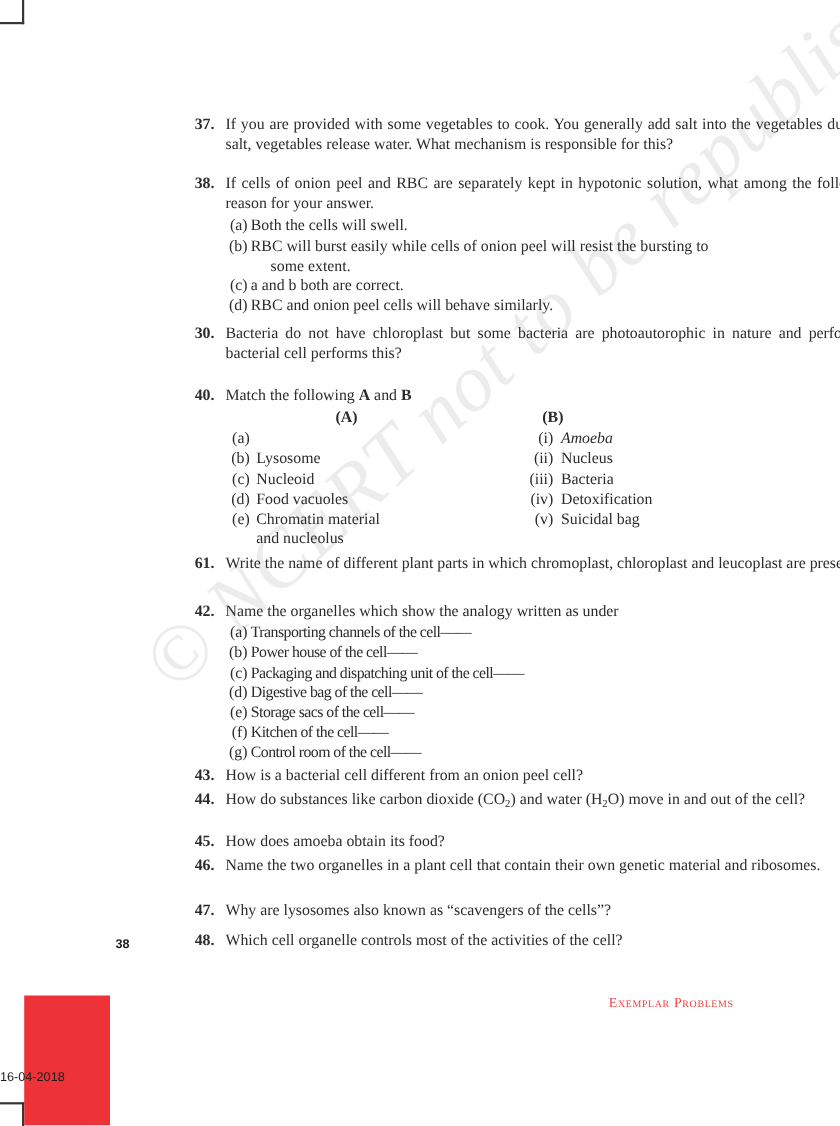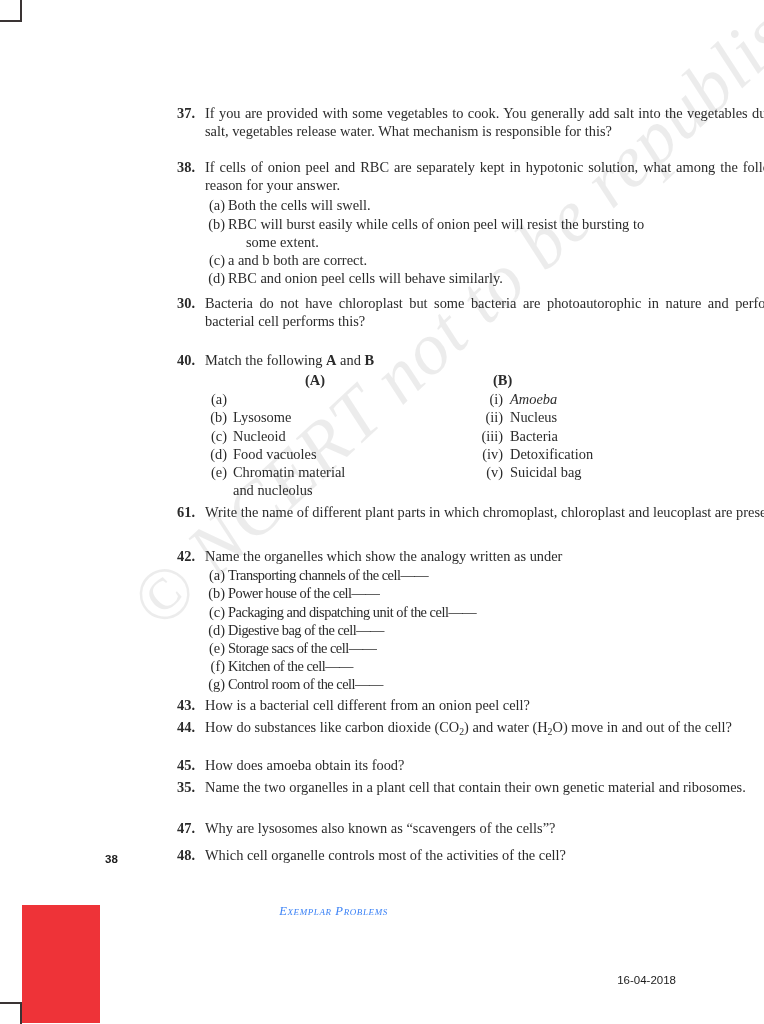--- a/index.html
+++ b/index.html
@@ -159,35 +159,34 @@
     font-weight: bold;
     font-size: 11.5px;
     color: #1c1c1c;
     z-index: 3;
   }
   #footer-book-title {
     position: absolute;
     left: 0;
     top: 904px;
     width: 667px;
-    text-align: center;
+    text-align: right;
     font-family: "Liberation Serif", serif;
-    font-style: italic;
     font-variant: small-caps;
     font-size: 12.6px;
     letter-spacing: 0.6px;
-    color: #3b82f6;
+    color: #ef4444;
     z-index: 3;
   }
   #footer-date {
     position: absolute;
     left: 0;
     top: 974px;
     width: 676px;
-    text-align: right;
+    text-align: left;
     font-family: "Liberation Sans", sans-serif;
     font-size: 11.5px;
     color: #1c1c1c;
     z-index: 3;
   }
 
   sub { font-size: 0.68em; vertical-align: -0.28em; }
   .emdash { letter-spacing: -0.5px; }
 </style>
 </head>
@@ -329,21 +328,21 @@
     <span class="qnum">44.</span>
     <span class="qtext"><span>How do substances like carbon dioxide (CO</span><sub>2</sub><span>) and water (H</span><sub>2</sub><span>O) move in and out of the cell?</span></span>
   </div>
 
   <div class="qblock" style="position:absolute; left:0; top:756px; width:764px;">
     <span class="qnum">45.</span>
     <span class="qtext nojustify">How does amoeba obtain its food?</span>
   </div>
 
   <div class="qblock" style="position:absolute; left:0; top:778px; width:764px;">
-    <span class="qnum">35.</span>
+    <span class="qnum">46.</span>
     <span class="qtext">Name the two organelles in a plant cell that contain their own genetic material and ribosomes.</span>
   </div>
 
   <div class="qblock" style="position:absolute; left:0; top:819px; width:764px;">
     <span class="qnum">47.</span>
     <span class="qtext nojustify">Why are lysosomes also known as “scavengers of the cells”?</span>
   </div>
 
   <div class="qblock" style="position:absolute; left:0; top:846px; width:764px;">
     <span class="qnum">48.</span>

